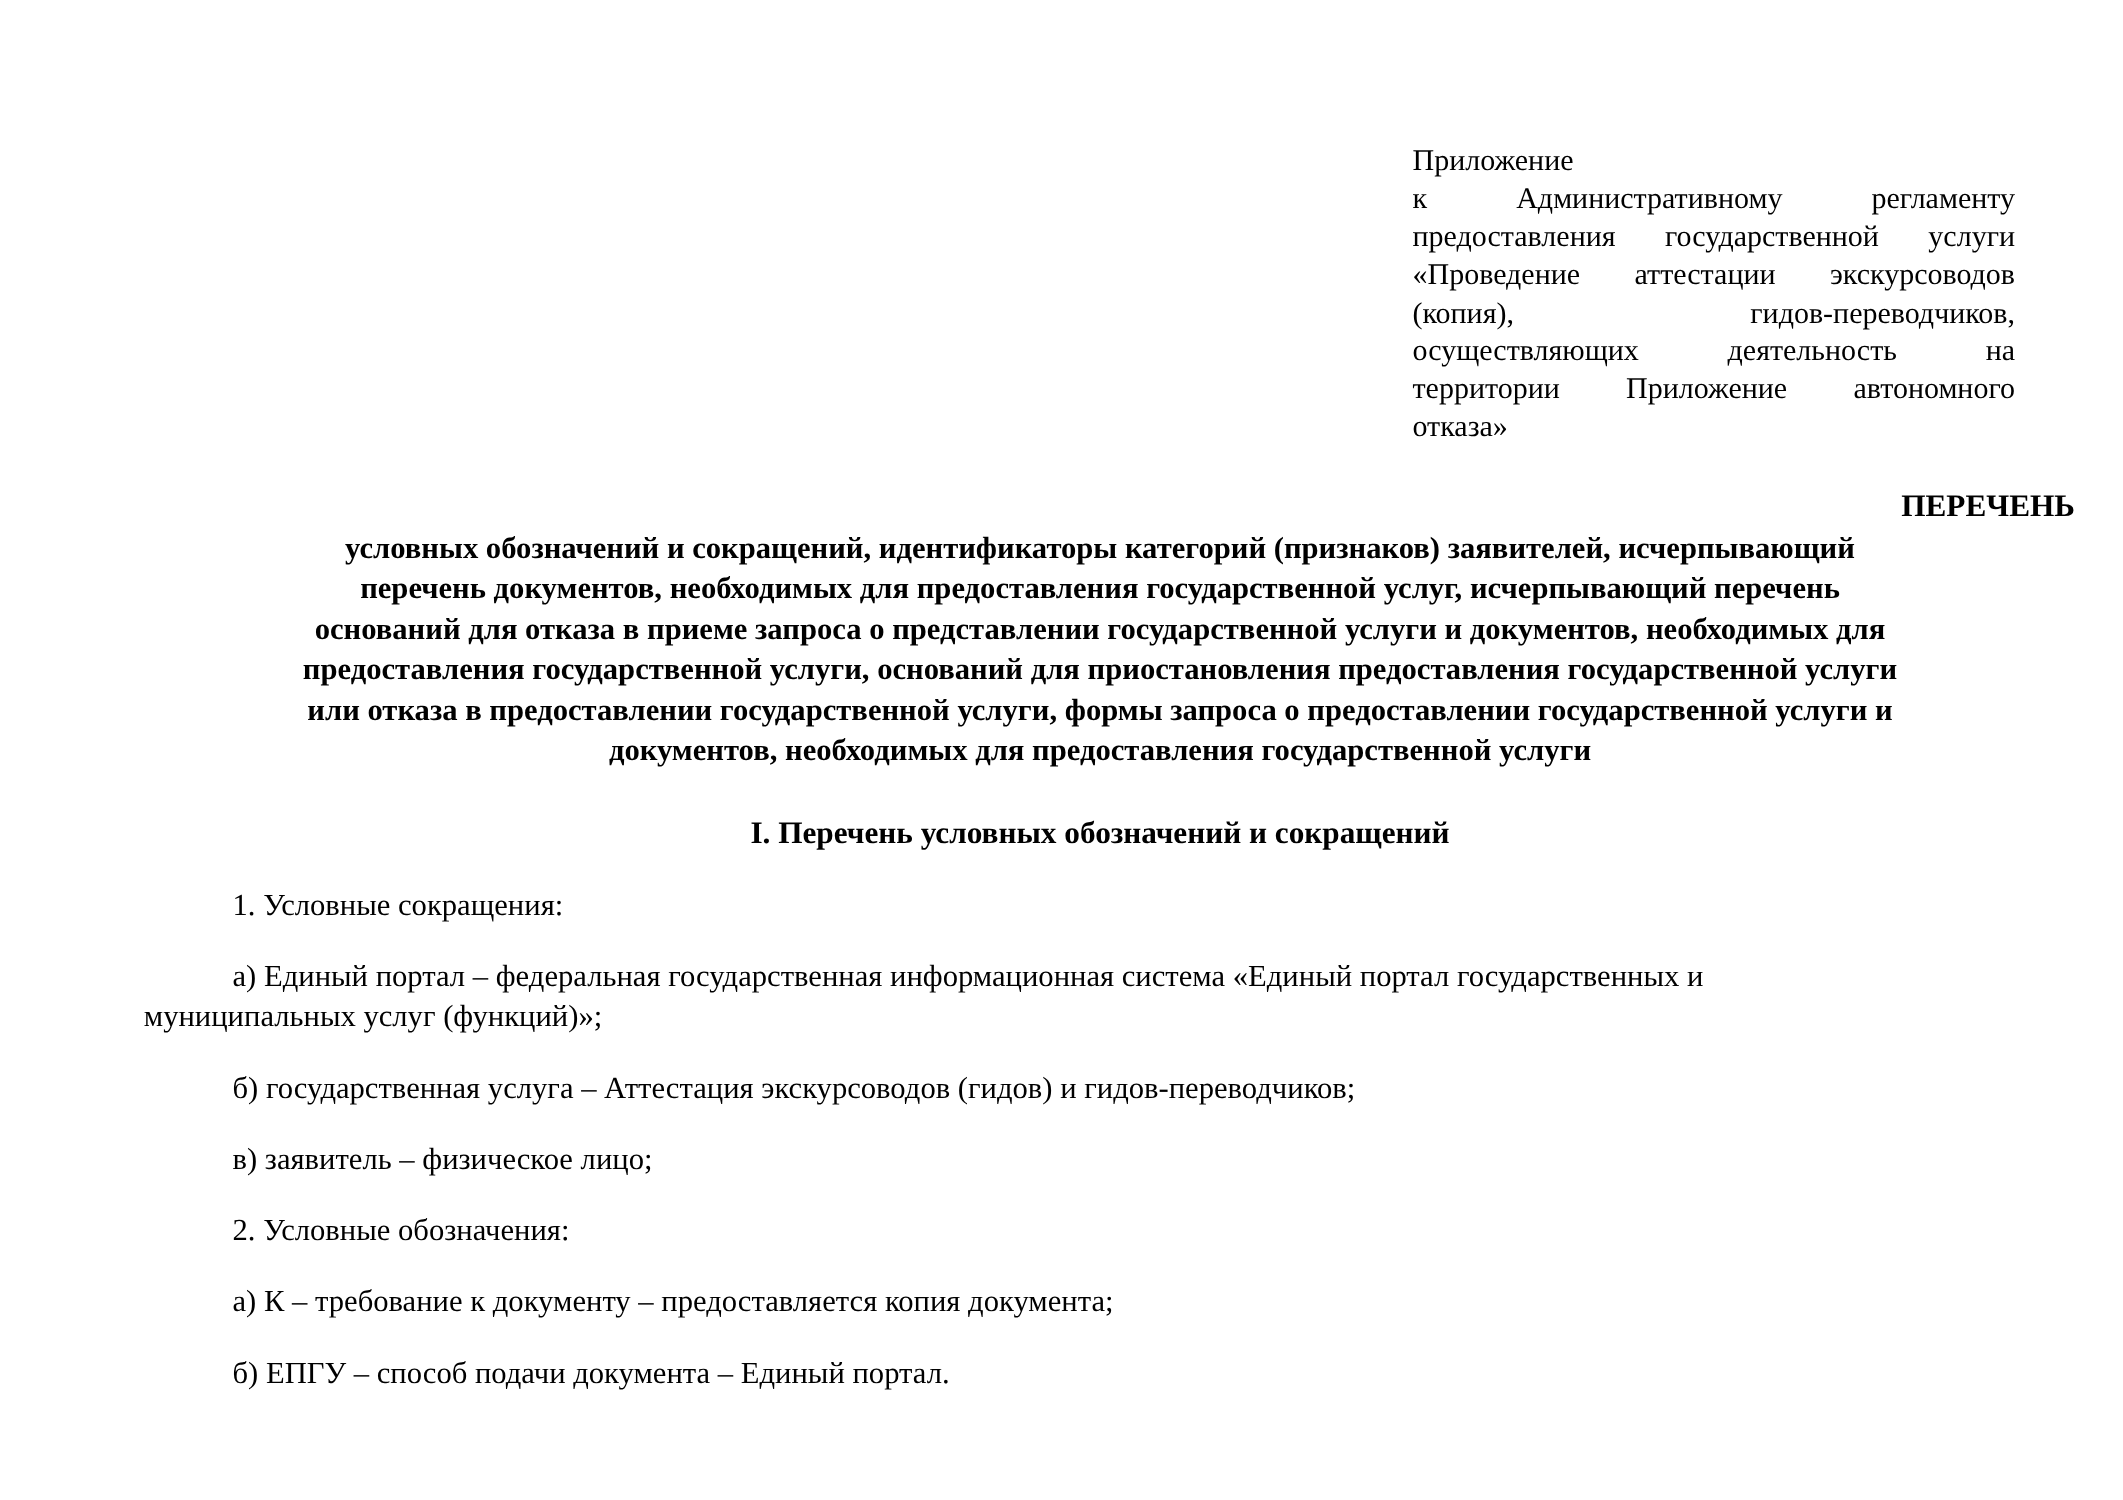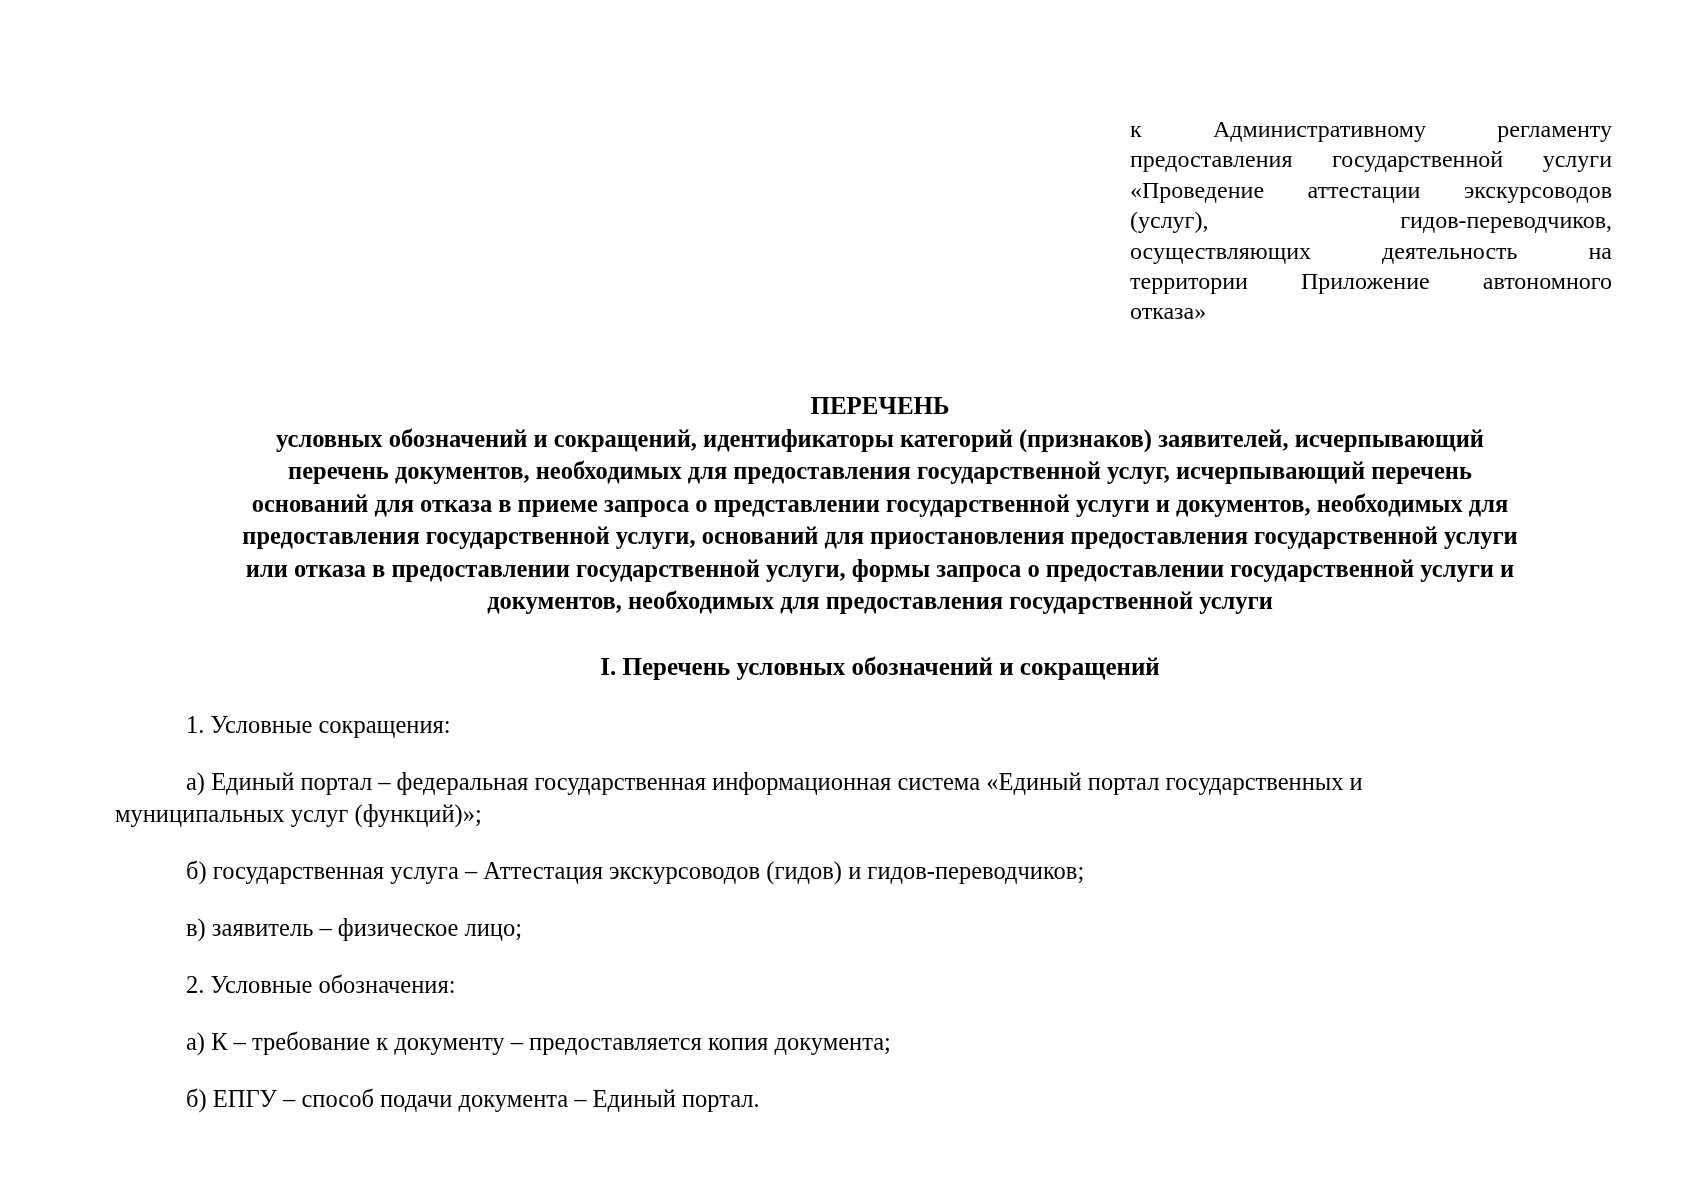--- a/index.html
+++ b/index.html
@@ -45,20 +45,21 @@
     top: 390px;
     width: 1560px;
     text-align: center;
     font-weight: bold;
     font-size: 24.5px;
     line-height: 32.5px;
   }
   .heading .h-title {
     display: block;
     font-size: 25px;
+    text-align: right;
   }
   .heading .h-line {
     display: block;
     white-space: nowrap;
   }
   .section-title {
     position: absolute;
     left: 100px;
     top: 651px;
     width: 1560px;
@@ -79,25 +80,26 @@
     white-space: nowrap;
   }
   .para .line.first {
     padding-left: 71px;
   }
 </style>
 </head>
 <body>
 
 <div class="appendix">
+  <div class="title-line">Приложение</div>
   <div class="body-lines">
     <span class="jline">к Административному регламенту</span>
     <span class="jline">предоставления государственной услуги</span>
     <span class="jline">«Проведение аттестации экскурсоводов</span>
-    <span class="jline">(услуг), гидов-переводчиков,</span>
+    <span class="jline">(копия), гидов-переводчиков,</span>
     <span class="jline">осуществляющих деятельность на</span>
     <span class="jline">территории Приложение автономного</span>
     <span class="jline last">отказа»</span>
   </div>
 </div>
 
 <div class="heading">
   <span class="h-title">ПЕРЕЧЕНЬ</span>
   <span class="h-line">условных обозначений и сокращений, идентификаторы категорий (признаков) заявителей, исчерпывающий</span>
   <span class="h-line">перечень документов, необходимых для предоставления государственной услуг, исчерпывающий перечень</span>

